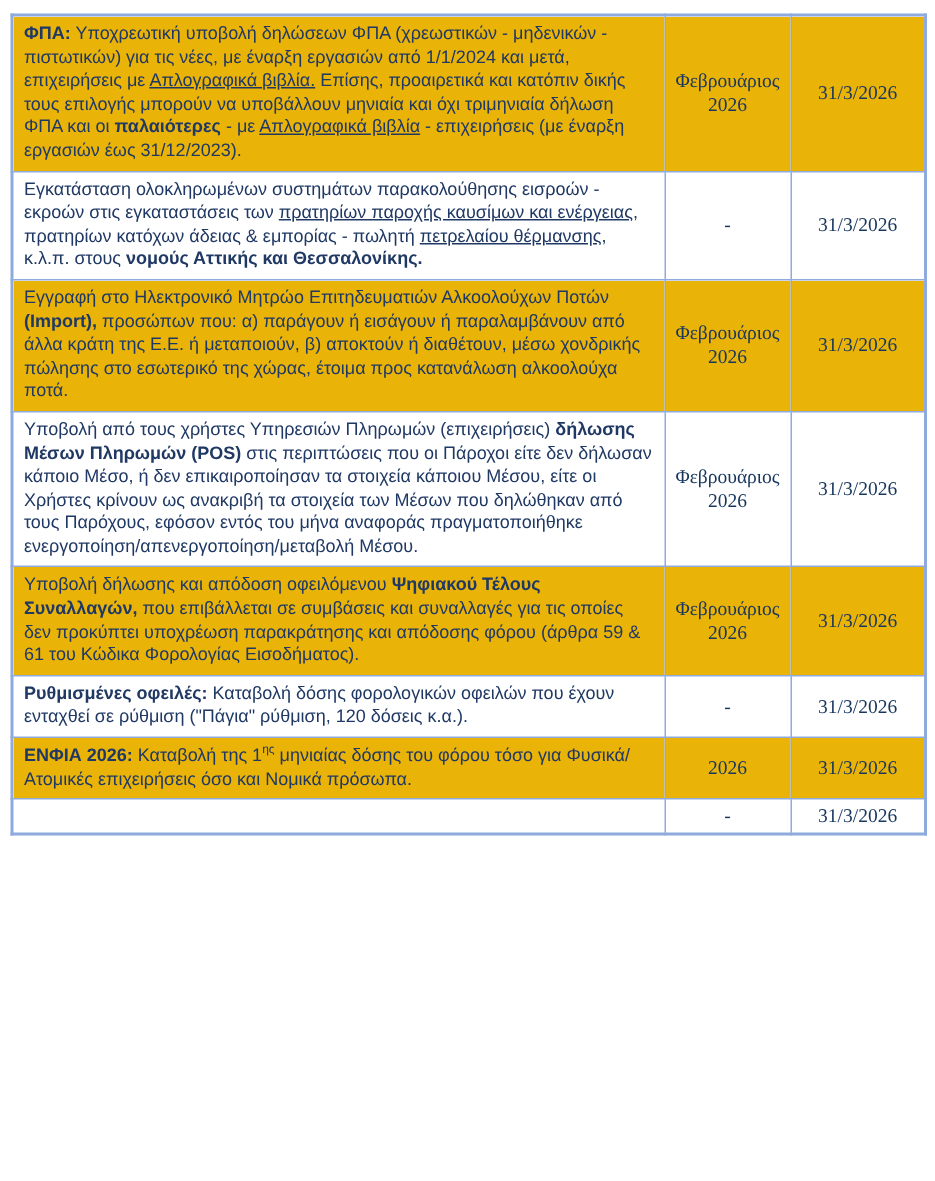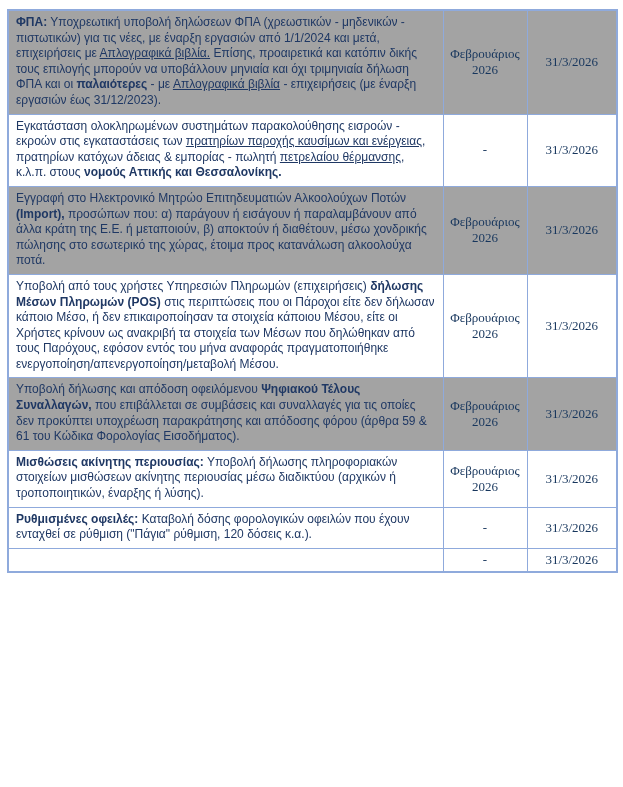--- a/index.html
+++ b/index.html
@@ -9,21 +9,21 @@
     table-layout:fixed;
     width:609px;
     margin:9px 0 0 7px;
     border:2px solid #8faadc;
   }
   table.deadlines td{
     border:1px solid #8faadc;
     vertical-align:middle;
     overflow:hidden;
   }
-  tr.zebra-blue td{background:#a3a3a3;}
+  tr.zebra-blue td{background:#eab308;}
   tr.zebra-white td{background:#ffffff;}
   td.desc-cell{
     padding:4px 7px 5px 7px;
     font-size:12px;
     line-height:15.6px;
     color:#1f3864;
   }
   td.month-cell, td.deadline-cell{
     text-align:center;
     font-family:"Liberation Serif",serif;
@@ -65,27 +65,27 @@
         <td class="desc-cell"><span class="">Υποβολή από τους χρήστες Υπηρεσιών Πληρωμών (επιχειρήσεις) </span><span class="run-b">δήλωσης Μέσων Πληρωμών (POS)</span><span class=""> στις περιπτώσεις που οι Πάροχοι είτε δεν δήλωσαν κάποιο Μέσο, ή δεν επικαιροποίησαν τα στοιχεία κάποιου Μέσου, είτε οι Χρήστες κρίνουν ως ανακριβή τα στοιχεία των Μέσων που δηλώθηκαν από τους  Παρόχους, εφόσον εντός του μήνα αναφοράς πραγματοποιήθηκε ενεργοποίηση/απενεργοποίηση/μεταβολή Μέσου.</span></td>
         <td class="month-cell">Φεβρουάριος 2026</td>
         <td class="deadline-cell">31/3/2026</td>
       </tr>
       <tr class="zebra-blue">
         <td class="desc-cell"><span class="">Υποβολή δήλωσης και απόδοση οφειλόμενου </span><span class="run-b">Ψηφιακού Τέλους Συναλλαγών,</span><span class=""> που επιβάλλεται σε συμβάσεις και συναλλαγές για τις οποίες δεν προκύπτει υποχρέωση παρακράτησης και απόδοσης φόρου (άρθρα 59 &amp; 61 του Κώδικα Φορολογίας Εισοδήματος).</span></td>
         <td class="month-cell">Φεβρουάριος 2026</td>
         <td class="deadline-cell">31/3/2026</td>
       </tr>
       <tr class="zebra-white">
-        <td class="desc-cell"><span class="run-b">Μισθώσεις ακίνητης περιουσίας:</span><span class="">  Υποβολή δήλωσης πληροφοριακών στοιχείων μισθώσεων  ακίνητης περιουσίας μέσω διαδικτύου (αρχικών ή τροποποιητικών,  έναρξης ή λύσης).</span></td>
-        <td class="month-cell">Φεβρουάριος 2026</td>
+        <td class="desc-cell"><span class="run-b">Ρυθμισμένες οφειλές:</span><span class=""> Καταβολή δόσης φορολογικών οφειλών που έχουν ενταχθεί σε ρύθμιση ("Πάγια" ρύθμιση, 120 δόσεις κ.α.).</span></td>
+        <td class="month-cell">-</td>
         <td class="deadline-cell">31/3/2026</td>
       </tr>
-      <tr class="zebra-white">
-        <td class="desc-cell"><span class="run-b">Ρυθμισμένες οφειλές:</span><span class=""> Καταβολή δόσης φορολογικών οφειλών που έχουν ενταχθεί σε ρύθμιση ("Πάγια" ρύθμιση, 120 δόσεις κ.α.).</span></td>
-        <td class="month-cell">-</td>
+      <tr class="zebra-blue">
+        <td class="desc-cell"><span class="run-b">ΕΝΦΙΑ 2026:</span><span class=""> Καταβολή της 1</span><span class="run-sup">ης</span><span class=""> μηνιαίας δόσης του φόρου τόσο για Φυσικά/Ατομικές επιχειρήσεις όσο και Νομικά πρόσωπα.</span></td>
+        <td class="month-cell">2026</td>
         <td class="deadline-cell">31/3/2026</td>
       </tr>
       <tr class="zebra-white">
         <td class="desc-cell"></td>
         <td class="month-cell">-</td>
         <td class="deadline-cell">31/3/2026</td>
       </tr>
     </tbody>
 </table>
 

